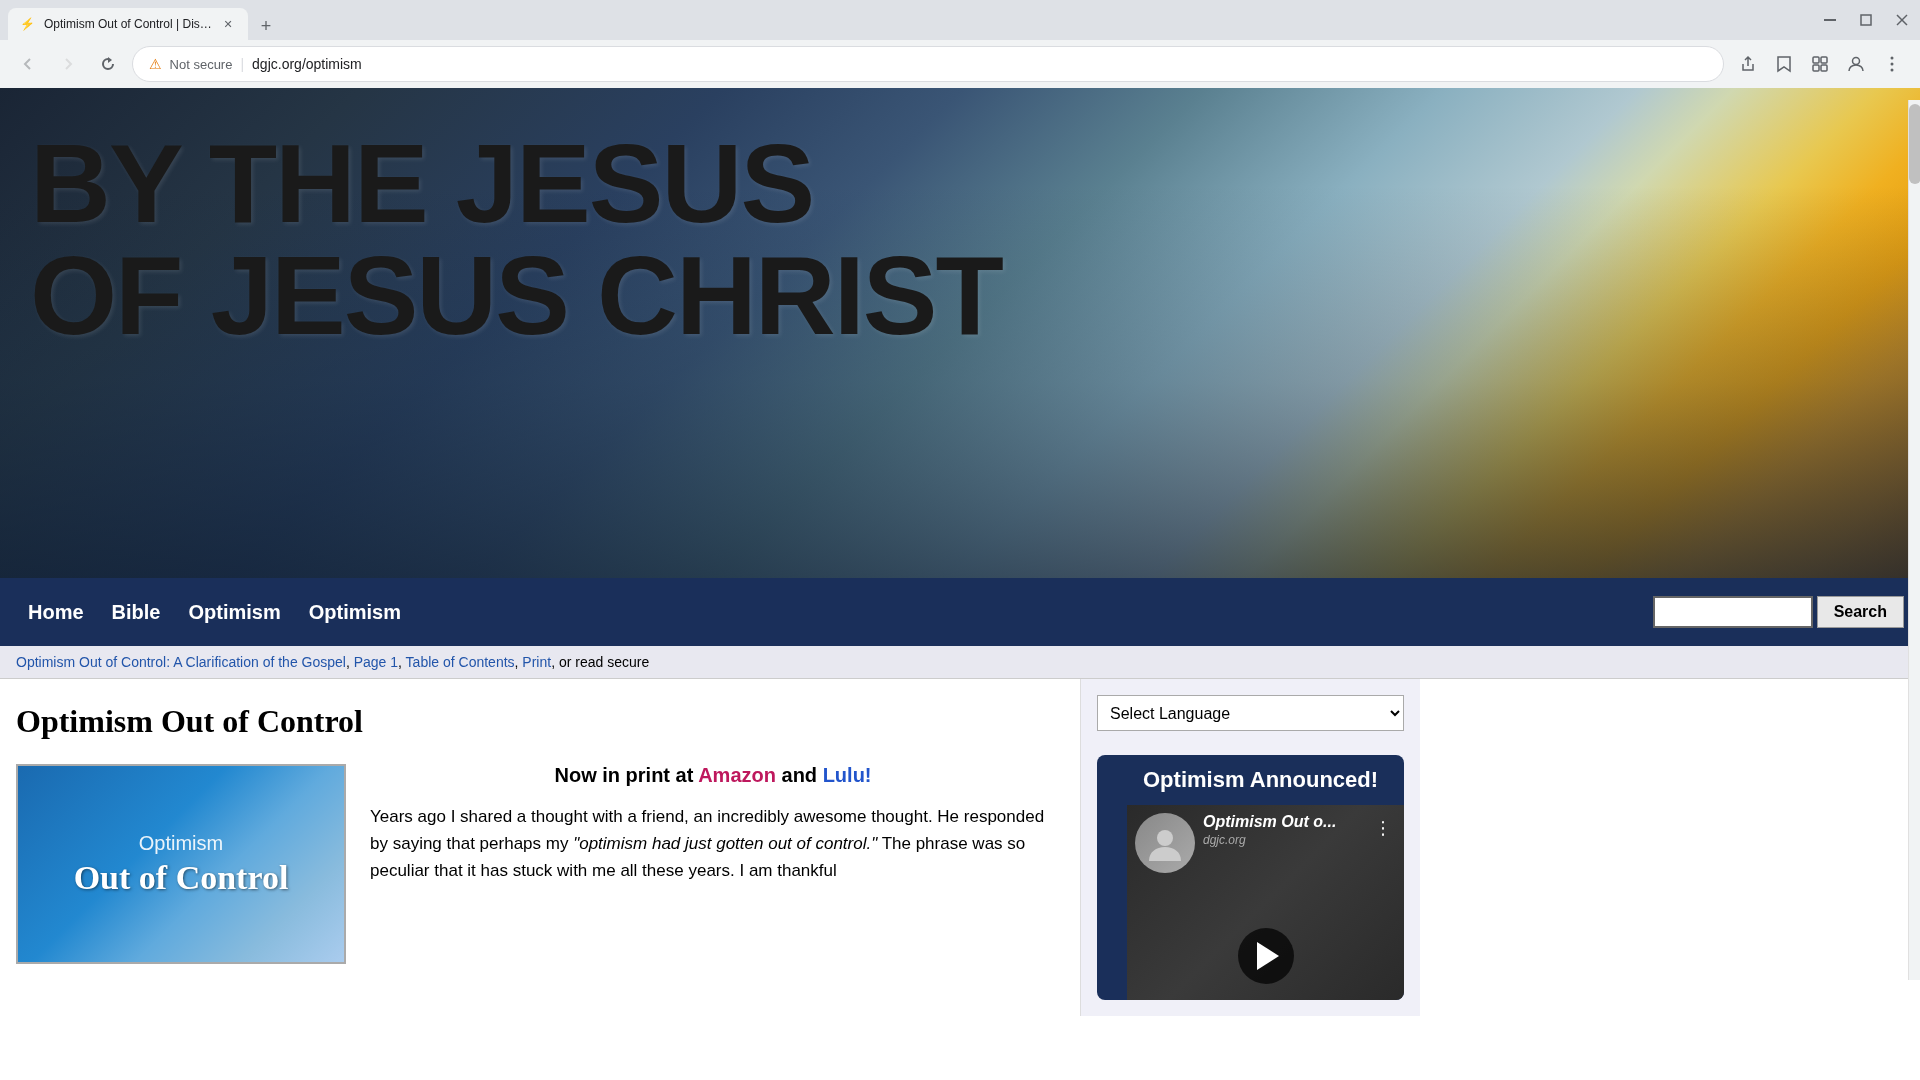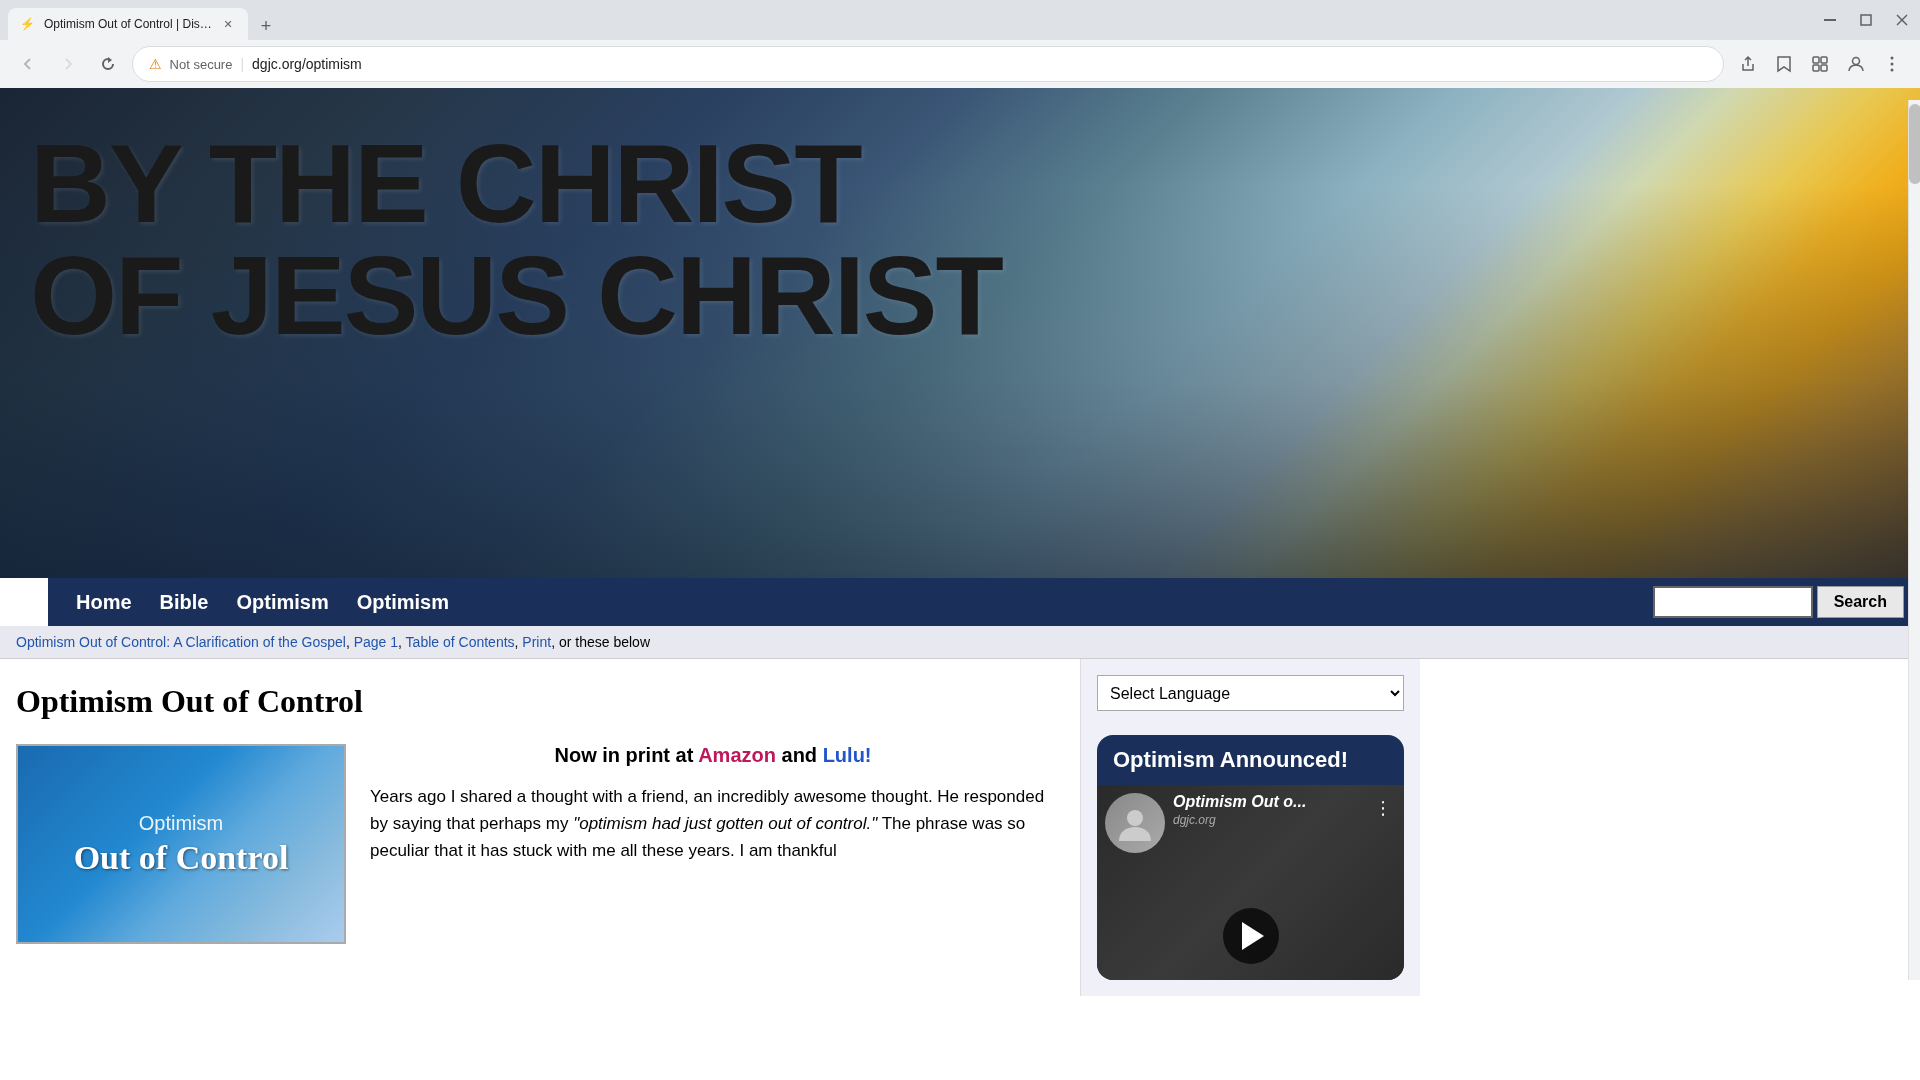--- a/index.html
+++ b/index.html
@@ -196,23 +196,22 @@
       letter-spacing: -2px;
       text-shadow: 2px 2px 4px rgba(255,255,255,0.1);
       font-family: 'Arial Black', Arial, sans-serif;
     }
 
     
     .nav-bar {
       background: #1a2f5a;
       display: flex;
       align-items: center;
-      height: 48px;
+      height: 68px;
       padding: 5px 16px;
-      margin-left: 48px;
     }
     .nav-links {
       display: flex;
       align-items: center;
       gap: 4px;
     }
     .nav-link {
       color: #fff;
       font-size: 20px;
       font-weight: bold;
@@ -346,22 +345,23 @@
       font-size: 16px;
       border: 1px solid #aaa;
       background: #fff;
       padding: 0 8px;
       cursor: pointer;
     }
 
     
     .video-widget {
       background: #1a2f5a;
-      border-radius: 16px;
+      border-radius: 8px;
       overflow: hidden;
+      padding-left: 30px;
     }
     .video-widget-title {
       color: #fff;
       font-size: 22px;
       font-weight: bold;
       padding: 12px 16px;
     }
     .video-thumbnail {
       width: 100%;
       height: 195px;
@@ -549,21 +549,21 @@
       </div>
     </div>
   </div>
 </div>
 
 <div class="page-content">
 
   <div class="hero-banner">
     <div class="hero-mountains"></div>
     <div class="hero-text-overlay">
-      <div class="hero-title">BY THE CHRIST</div>
+      <div class="hero-title">BY THE JESUS</div>
       <div class="hero-title">OF JESUS CHRIST</div>
     </div>
   </div>
 
   <div class="nav-bar">
     <div class="nav-links">
       <a class="nav-link" href="#">Home</a>
       <a class="nav-link" href="#">Bible</a>
       <a class="nav-link" href="#">Optimism</a>
       <a class="nav-link" href="#">Optimism</a>
@@ -571,21 +571,21 @@
     <div class="nav-search-area">
       <input type="text" class="nav-search-input" value="" style="">
       <button class="nav-search-btn">Search</button>
     </div>
   </div>
 
   <div class="breadcrumb-bar">
     <a href="#">Optimism Out of Control: A Clarification of the Gospel</a>,
     <a href="#">Page 1</a>,
     <a href="#">Table of Contents</a>,
-    <a href="#">Print</a><span>, or these below</span>
+    <a href="#">Print</a><span>, or read secure</span>
   </div>
 
   <div class="main-content">
 
     <div class="article-area">
       <h1 class="article-title">Optimism Out of Control</h1>
 
       <div class="article-body">
 
         <div class="book-cover">

